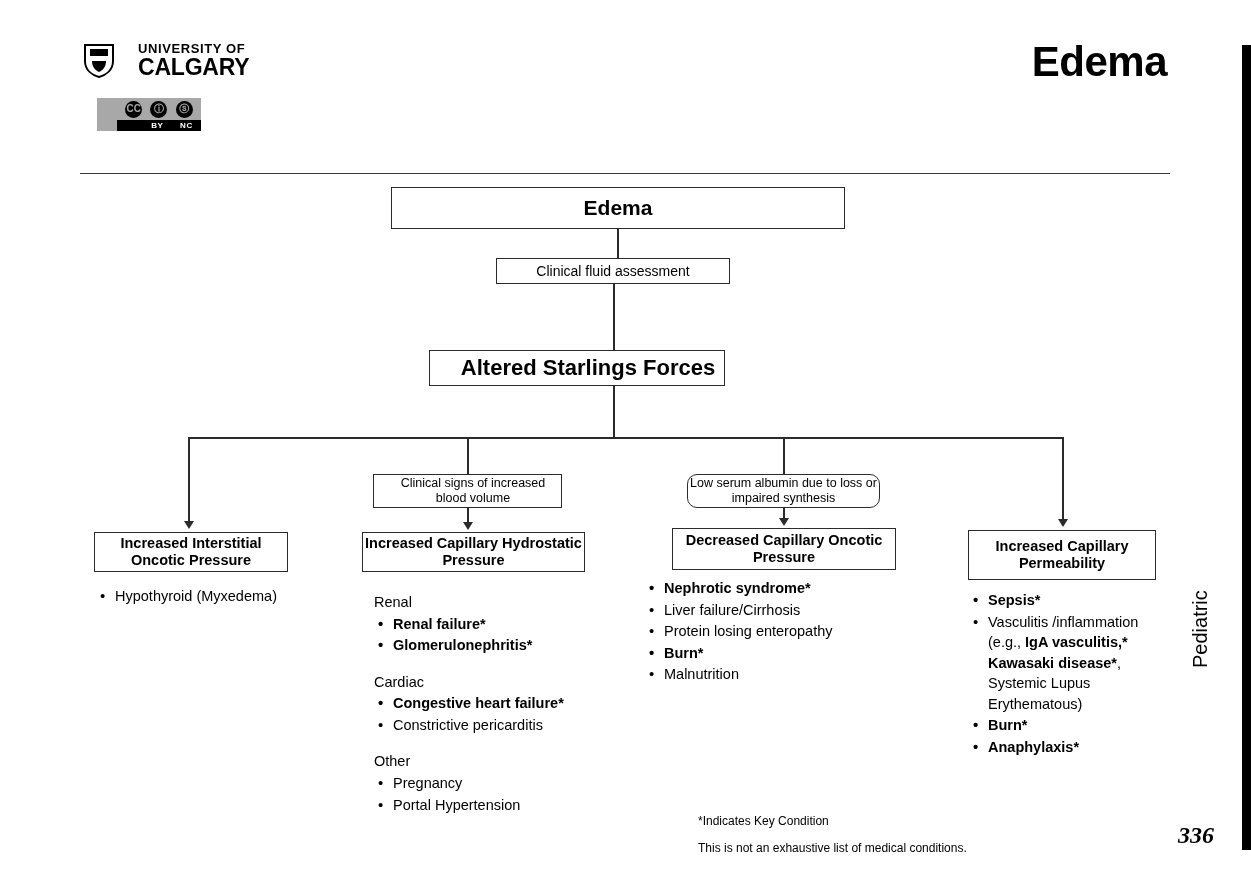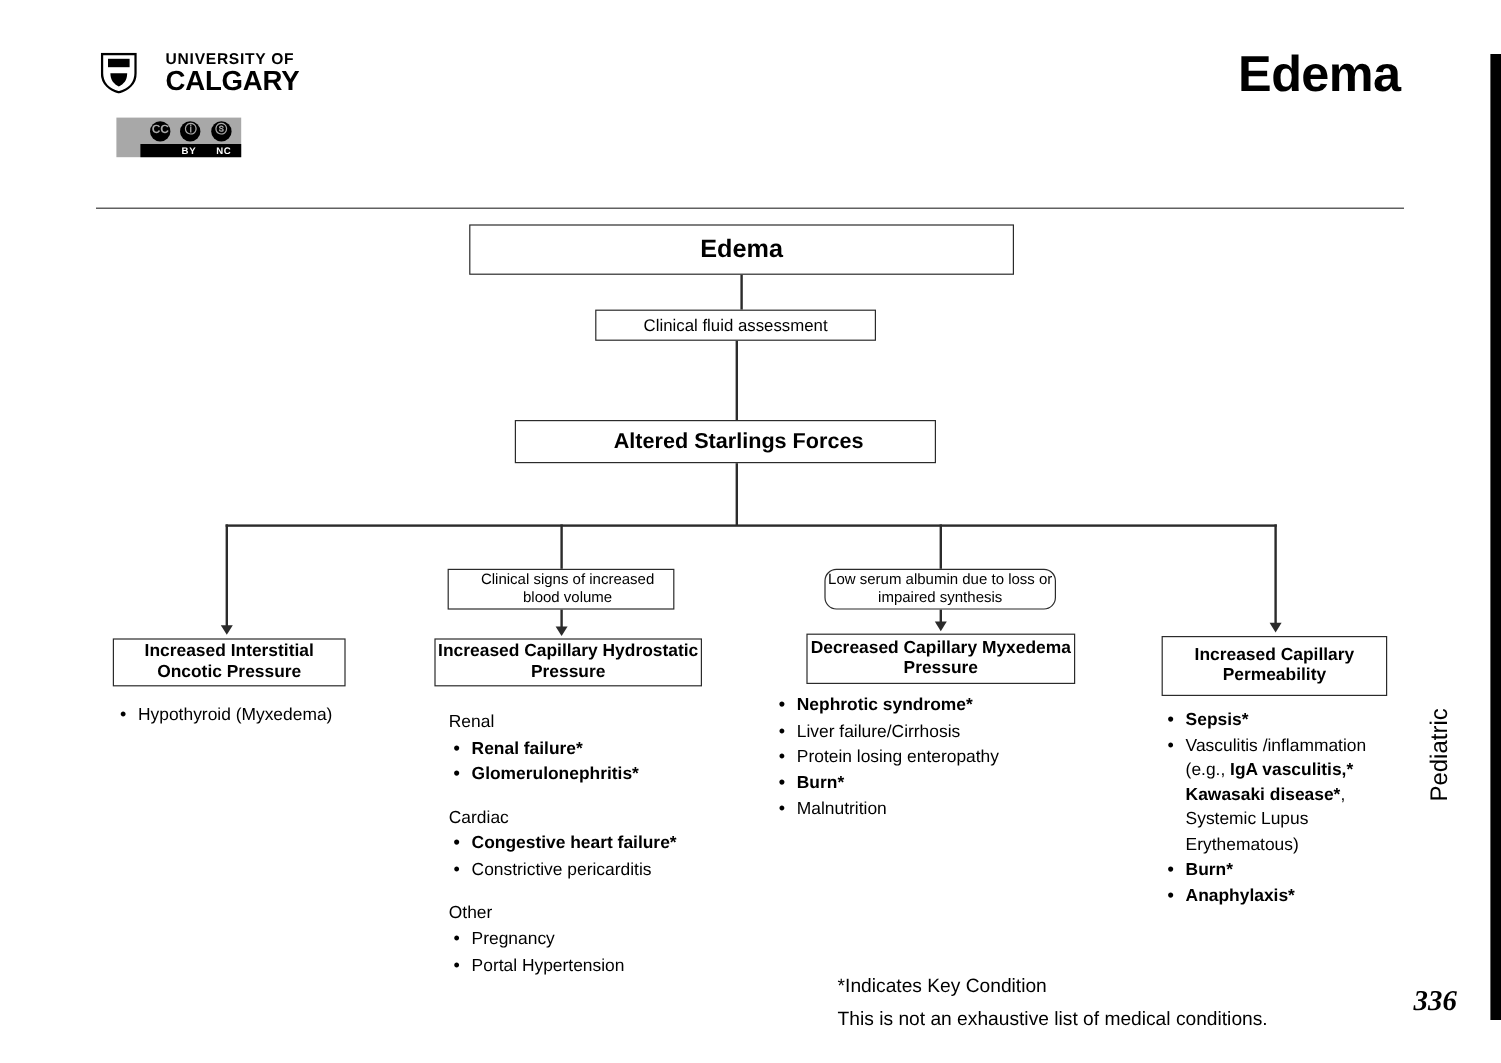--- a/index.html
+++ b/index.html
@@ -134,22 +134,22 @@
 
   #box-edema {
     left: 391px; top: 187px; width: 454px; height: 42px;
     font-size: 21px;
   }
   #box-assessment {
     left: 496px; top: 258px; width: 234px; height: 26px;
     font-size: 14px;
   }
   #box-starling {
-    left: 429px; top: 350px; width: 351px; height: 36px;
-    font-size: 18px;
+    left: 429px; top: 350px; width: 296px; height: 36px;
+    font-size: 22px;
     padding-left: 22px;
   }
   #box-bloodvolume {
     left: 373px; top: 474px; width: 189px; height: 34px;
     font-size: 12.5px;
     padding-left: 11px;
   }
   #box-albumin {
     left: 687px; top: 474px; width: 193px; height: 34px;
     font-size: 12.5px;
@@ -220,21 +220,21 @@
 
   #col1 { left: 96px; top: 586px; width: 260px; }
   #col2 { left: 374px; top: 592px; width: 200px; }
   #col3 { left: 645px; top: 578px; width: 250px; }
   #col4 { left: 969px; top: 590px; width: 200px; }
 
   
   .footnote {
     position: absolute;
     font-family: "Liberation Sans", sans-serif;
-    font-size: 16px;
+    font-size: 12px;
     color: #000;
   }
   #footnote-key { left: 698px; top: 814px; }
   #footnote-exhaustive { left: 698px; top: 841px; }
 
   
   #side-label {
     position: absolute;
     left: 1189px;
     top: 668px;
@@ -288,21 +288,21 @@
   <div id="header-rule"></div>
 
   <div class="box bold" id="box-edema">Edema</div>
   <div class="box" id="box-assessment">Clinical fluid assessment</div>
   <div class="box bold" id="box-starling">Altered Starlings Forces</div>
   <div class="box" id="box-bloodvolume">Clinical signs of increased blood volume</div>
   <div class="box" id="box-albumin">Low serum albumin due to loss or impaired synthesis</div>
 
   <div class="box bold" id="box-cat1">Increased Interstitial Oncotic Pressure</div>
   <div class="box bold" id="box-cat2">Increased Capillary Hydrostatic Pressure</div>
-  <div class="box bold" id="box-cat3">Decreased Capillary Myxedema Pressure</div>
+  <div class="box bold" id="box-cat3">Decreased Capillary Oncotic Pressure</div>
   <div class="box bold" id="box-cat4">Increased Capillary Permeability</div>
 
   <div class="vline" style="left:617px; top:229px; height:29px;"></div>
   <div class="vline" style="left:613px; top:284px; height:66px;"></div>
   <div class="vline" style="left:613px; top:386px; height:52px;"></div>
 
   <div class="hline" style="left:188px; top:437px; width:876px;"></div>
 
   <div class="vline" style="left:188px; top:437px; height:85px;"></div>
   <div class="arrowhead" style="left:184px; top:521px;"></div>

